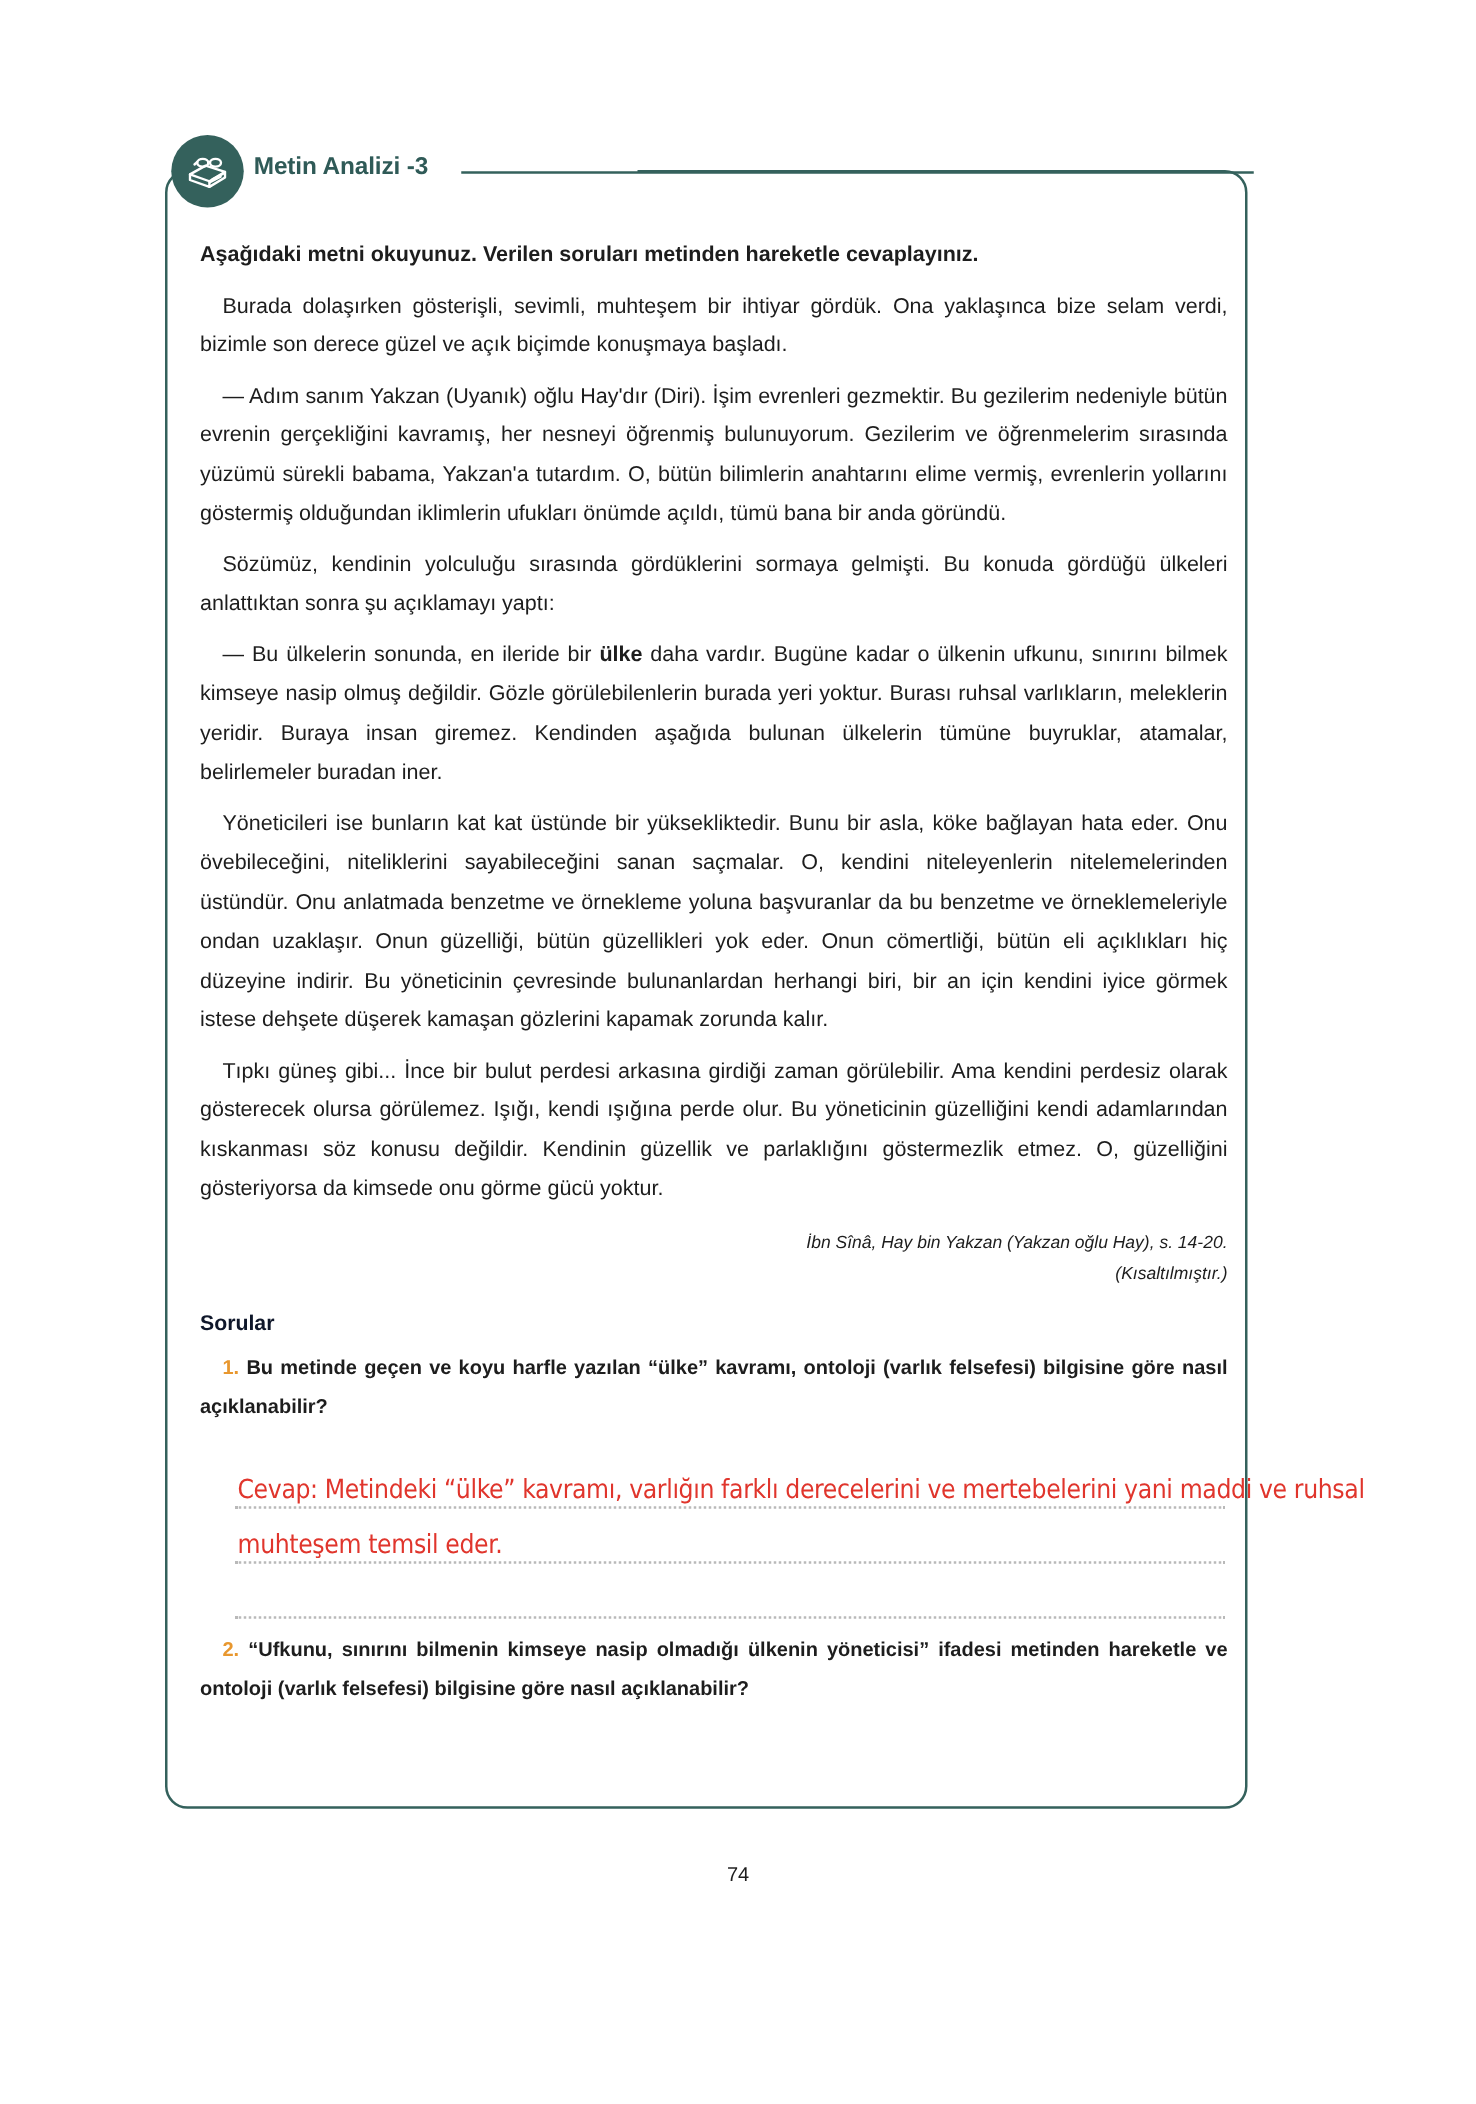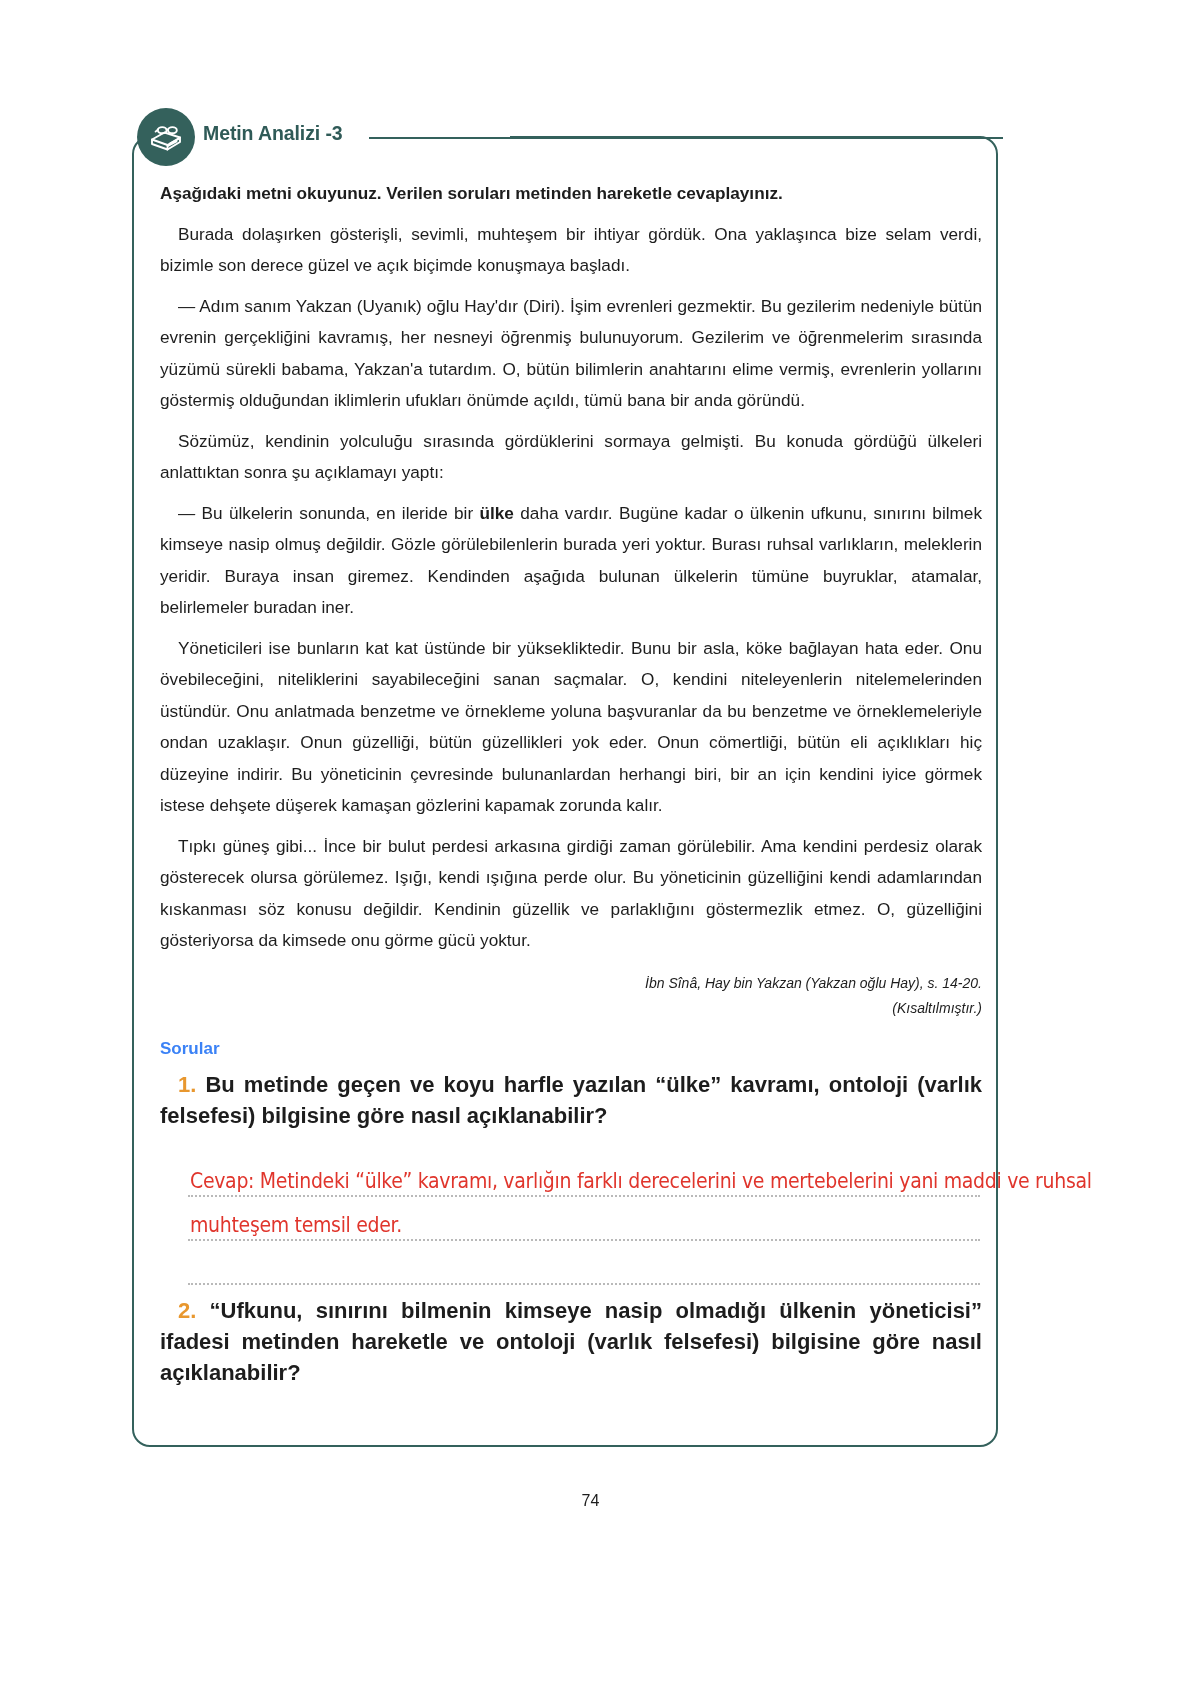--- a/index.html
+++ b/index.html
@@ -85,21 +85,21 @@
     width: 360px;
     height: 14px;
     background: #ffffff;
     z-index: 3;
   }
 
   
   .content {
     position: absolute;
     left: 160px;
-    top: 178px;
+    top: 188px;
     width: 822px;
   }
 
   p.t {
     margin: 0 0 0 0;
     font-size: 17.2px;
     line-height: 31.5px;
     text-align: justify;
     text-justify: inter-word;
     color: #1d1d1d;
@@ -122,27 +122,27 @@
     font-style: italic;
     text-align: right;
     color: #1d1d1d;
   }
   .cite .l2 { display: block; }
 
   .sorular {
     margin-top: 18px;
     font-size: 17px;
     font-weight: bold;
-    color: #3b82f6;
+    color: #0f172a;
     text-align: left;
   }
 
   .question {
     margin-top: 10px;
-    font-size: 22px;
+    font-size: 16px;
     line-height: 31px;
     font-weight: bold;
     text-align: justify;
     text-indent: 18px;
     color: #1d1d1d;
   }
   .qnum { color: #e8972e; font-weight: bold; }
 
   
   .answer-block {

